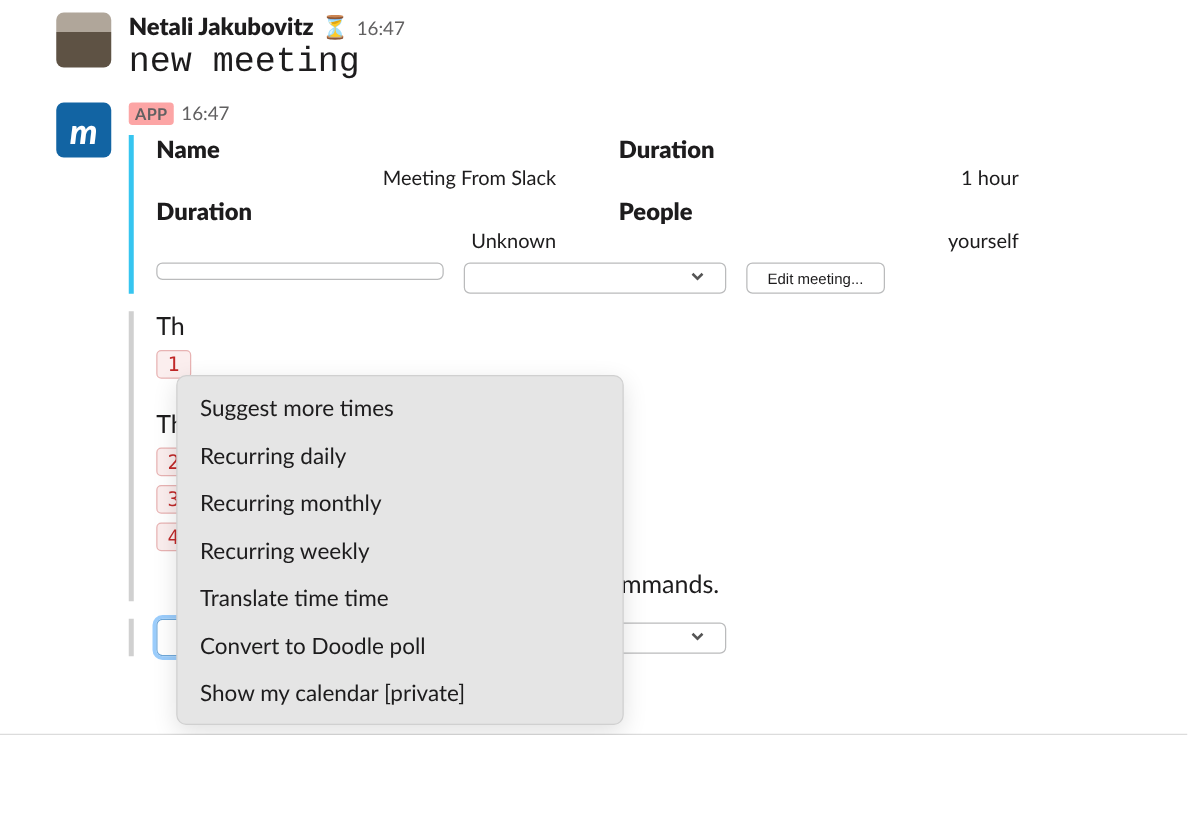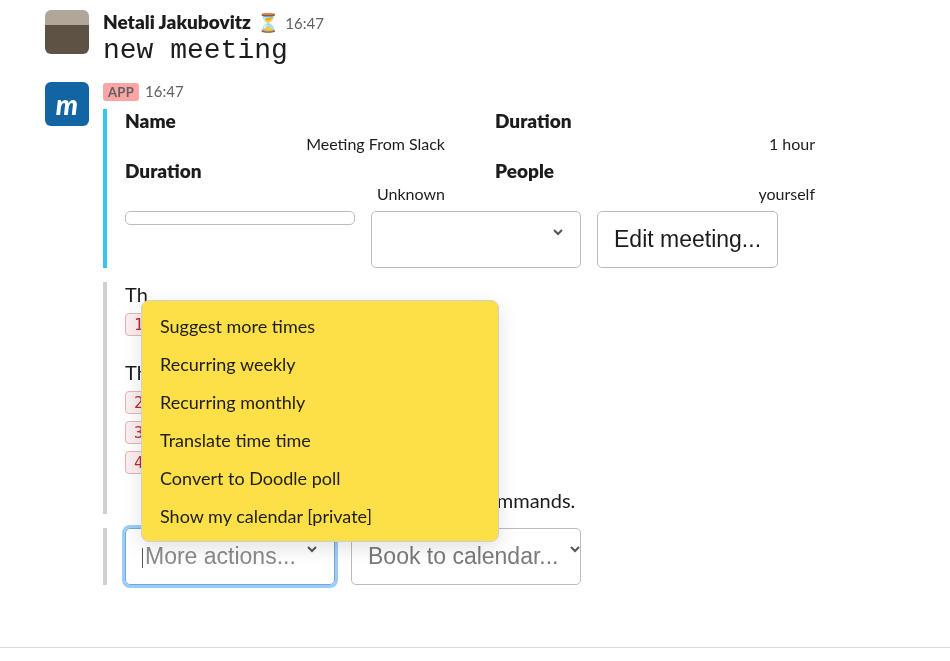--- a/index.html
+++ b/index.html
@@ -48,25 +48,25 @@
   .fields { display: flex; gap: 50px; margin-bottom: 6px; }
   .field { min-width: 320px; }
   .field-label { font-weight: 800; font-size: 19px; }
   .field-value { font-size: 16px; margin-top: 2px; text-align: right; }
 
   .btn-row { display: flex; gap: 16px; margin-top: 8px; position: relative; }
   .btn {
     border: 1px solid #babbbc;
     border-radius: 5px;
     background: #fff;
-    font-size: 23px;
-    padding: 14px 16px;
+    font-size: 12px;
+    padding: 4px 16px;
     color: #1d1c1d;
     cursor: pointer;
-    display: inline-flex; gap: 10px;
+    display: inline-flex; align-items: center; gap: 10px;
     white-space: nowrap;
   }
   .btn .chev { font-size: 13px; margin-left: auto; }
   .btn-sel {
     width: 220px; justify-content: space-between;
     color: #7a7a7a;
   }
   .btn-sel.w240 { width: 230px; }
   .btn-sel.w210 { width: 210px; }
   .btn.half-hidden { height: 14px; overflow: hidden; padding-top: 0; padding-bottom: 0; }
@@ -109,21 +109,21 @@
   .caret-line {
     display:inline-block; width:1px; height:20px; background:#555;
     margin-right:2px; vertical-align:middle;
   }
 
   
   .popover {
     position: absolute;
     left: 110px; top: 300px;
     width: 358px;
-    background: #fde047;
+    background: #e5e5e5;
     border: 1px solid #d0d0d0;
     border-radius: 8px;
     box-shadow: 0 6px 20px rgba(0,0,0,.12);
     padding: 6px 0;
     z-index: 50;
   }
   .popover-item {
     padding: 8px 18px;
     font-size: 18px;
     cursor: pointer;
@@ -242,22 +242,23 @@
                 </svg></span>
           </button>
         </div>
       </div>
 
     </div>
   </div>
 
   <div class="popover">
     <div class="popover-item">Suggest more times</div>
+    <div class="popover-item">Recurring daily</div>
+    <div class="popover-item">Recurring monthly</div>
     <div class="popover-item">Recurring weekly</div>
-    <div class="popover-item">Recurring monthly</div>
     <div class="popover-item">Translate time time</div>
     <div class="popover-item">Convert to Doodle poll</div>
     <div class="popover-item">Show my calendar [private]</div>
   </div>
 
 </div>
 
 <hr class="bottom-rule">
 
 </body></html>

